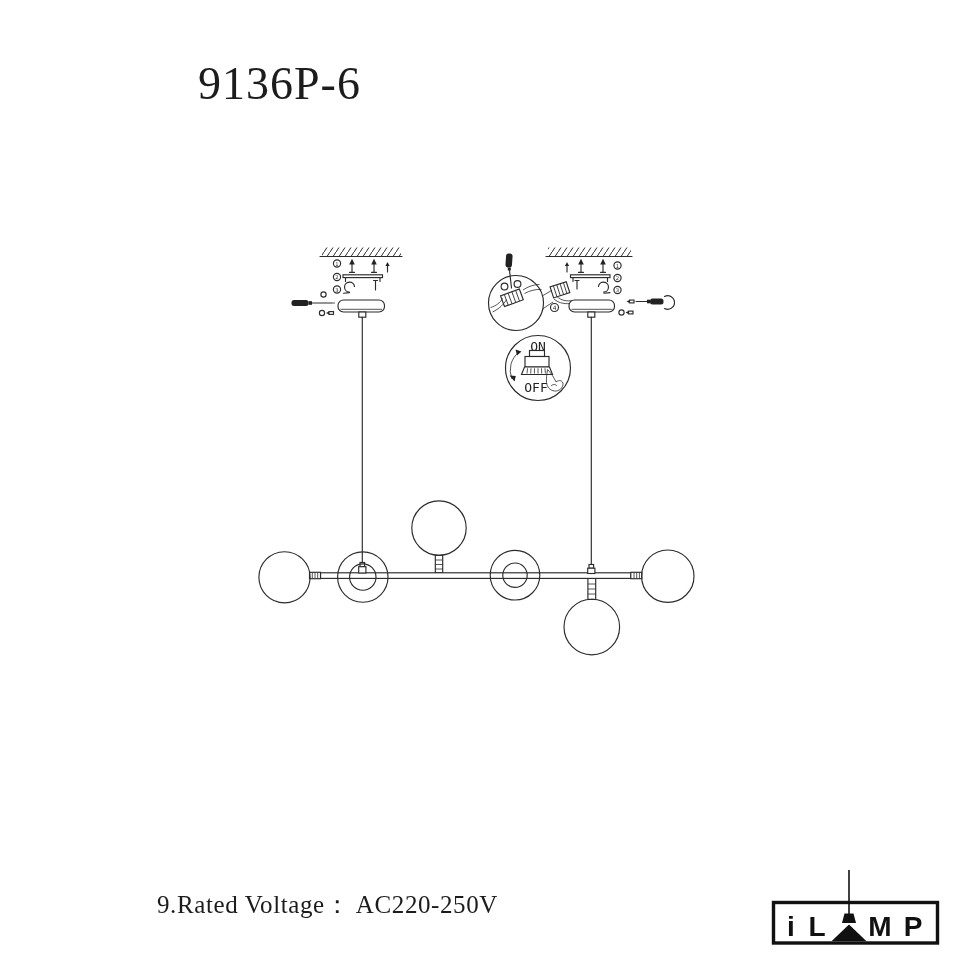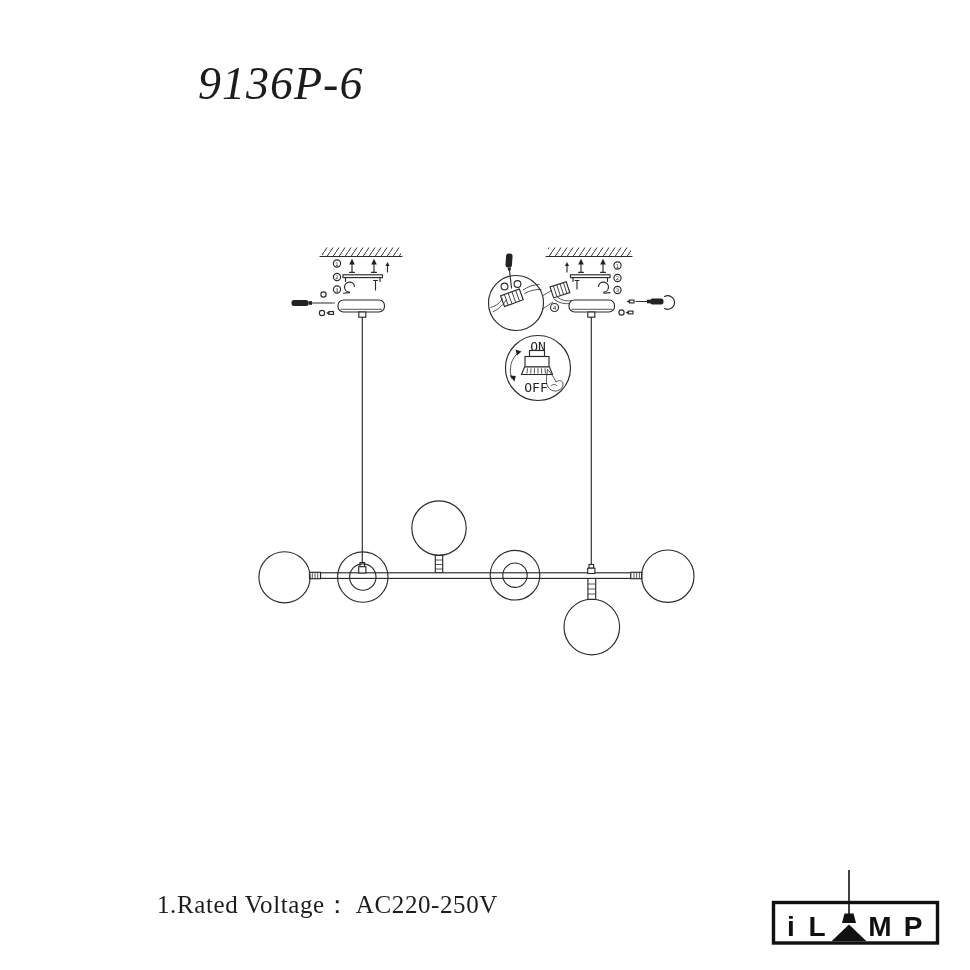--- a/index.html
+++ b/index.html
@@ -1,18 +1,18 @@
 <!DOCTYPE html>
 <html><head>
 <meta charset="utf-8">
 <style>
   html,body{margin:0;padding:0;background:#fff;}
   #page{position:relative;width:970px;height:970px;background:#ffffff;overflow:hidden;
         font-family:"Liberation Serif","DejaVu Serif",serif;color:#1f1f1f;}
-  .title{position:absolute;left:198px;top:57px;font-size:46px;letter-spacing:1px;color:#1c1c1c;font-style:italic;}
+  .title{position:absolute;left:198px;top:57px;font-size:46px;letter-spacing:1px;color:#1c1c1c;}
   .specs{position:absolute;left:157px;top:826px;font-size:25px;line-height:31.6px;
          letter-spacing:0.6px;color:#1c1c1c;white-space:pre;}
   svg{position:absolute;left:0;top:0;}
   .ln{stroke:#2b2b2b;fill:none;stroke-width:1.15;stroke-linecap:round;}
   .lnw{stroke:#2b2b2b;fill:#ffffff;stroke-width:1.15;}
   .dk{fill:#222;stroke:none;}
   .thin{stroke:#2b2b2b;fill:none;stroke-width:0.8;}
   .num{font-family:"DejaVu Sans",sans-serif;font-size:5.2px;fill:#2b2b2b;text-anchor:middle;}
   .onoff{font-family:"DejaVu Sans Mono",monospace;font-size:13px;fill:#222;text-anchor:middle;}
   .logoletter{font-family:"Liberation Sans","DejaVu Sans",sans-serif;font-weight:bold;
@@ -264,21 +264,21 @@
       <g>
         <circle class="ln" cx="515" cy="575.2" r="24.8"></circle>
         <circle class="ln" cx="515" cy="575.2" r="12.2"></circle>
       </g>
       <circle class="ln" cx="591.8" cy="627" r="27.8"></circle>
       <circle class="ln" cx="667.8" cy="576.2" r="26.2"></circle>
     </g>
   </svg>
 
   <div class="specs">
-    <div>1.Rated Voltage： AC220-250V</div>
+    <div>9.Rated Voltage： AC220-250V</div>
     
     
     
   </div>
 
   <svg width="180" height="88" viewBox="0 0 180 88" style="left:768px;top:861px">
     <rect x="5.5" y="41.5" width="164" height="40.5" fill="#fff" stroke="#111" stroke-width="3.4"></rect>
     <line x1="81" y1="9" x2="81" y2="55" stroke="#111" stroke-width="1.6"></line>
     <polygon points="76.5,52.5 85.5,52.5 88,62 74,62" fill="#111"></polygon>
     <polygon points="81,63.5 63.5,80.2 98.5,80.2" fill="#111"></polygon>

